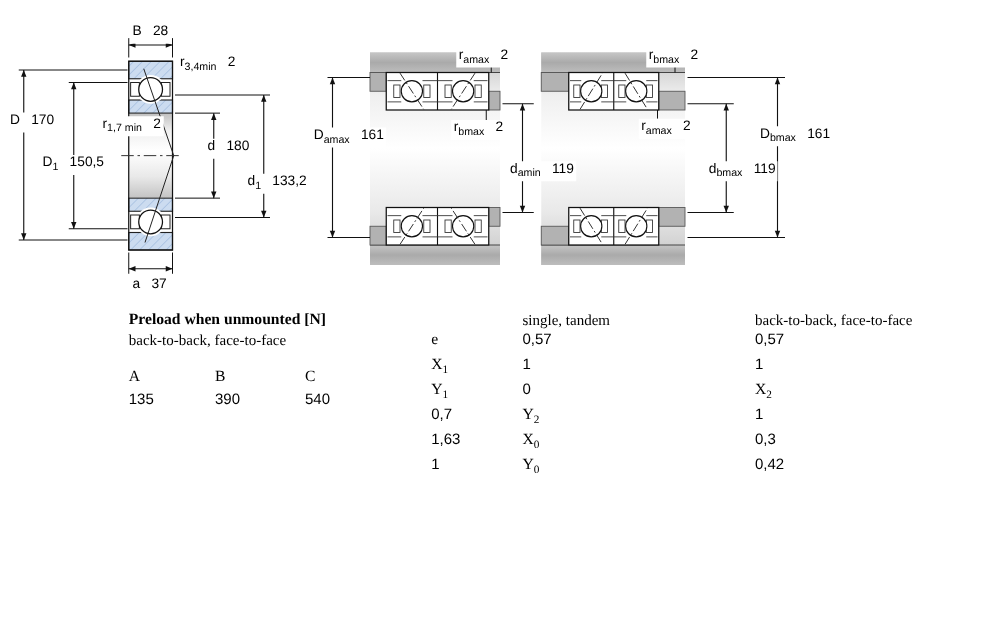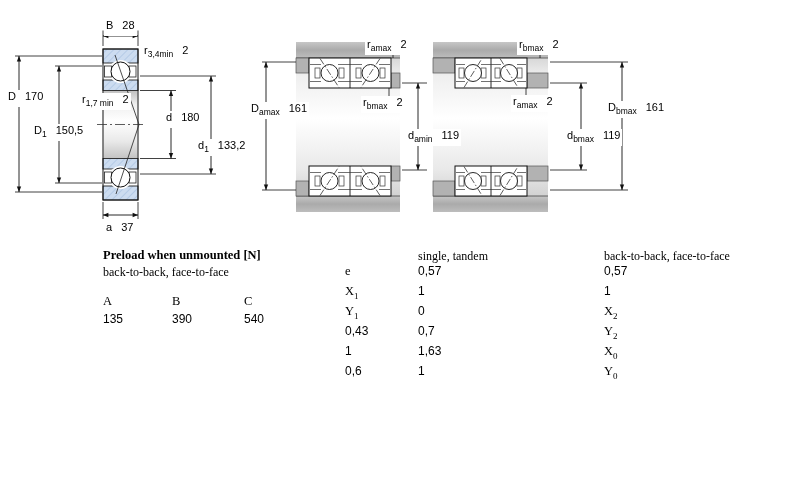--- a/index.html
+++ b/index.html
@@ -236,28 +236,28 @@
       <div class="fx-val">0,57</div>
 
       <div class="fx-lab"><span>X</span><sub>1</sub></div>
       <div class="fx-val">1</div>
       <div class="fx-val">1</div>
 
       <div class="fx-lab"><span>Y</span><sub>1</sub></div>
       <div class="fx-val">0</div>
 
       <div class="fx-lab"><span>X</span><sub>2</sub></div>
-      <div class="fx-val">0,43</div>
       <div class="fx-val">0,7</div>
 
       <div class="fx-lab"><span>Y</span><sub>2</sub></div>
       <div class="fx-val">1</div>
       <div class="fx-val">1,63</div>
 
       <div class="fx-lab"><span>X</span><sub>0</sub></div>
-      <div class="fx-val">0,6</div>
+      <div class="fx-val">0,3</div>
       <div class="fx-val">1</div>
 
       <div class="fx-lab"><span>Y</span><sub>0</sub></div>
+      <div class="fx-val">0,42</div>
     </div>
   </div>
 
 </div>
 
 </body></html>

